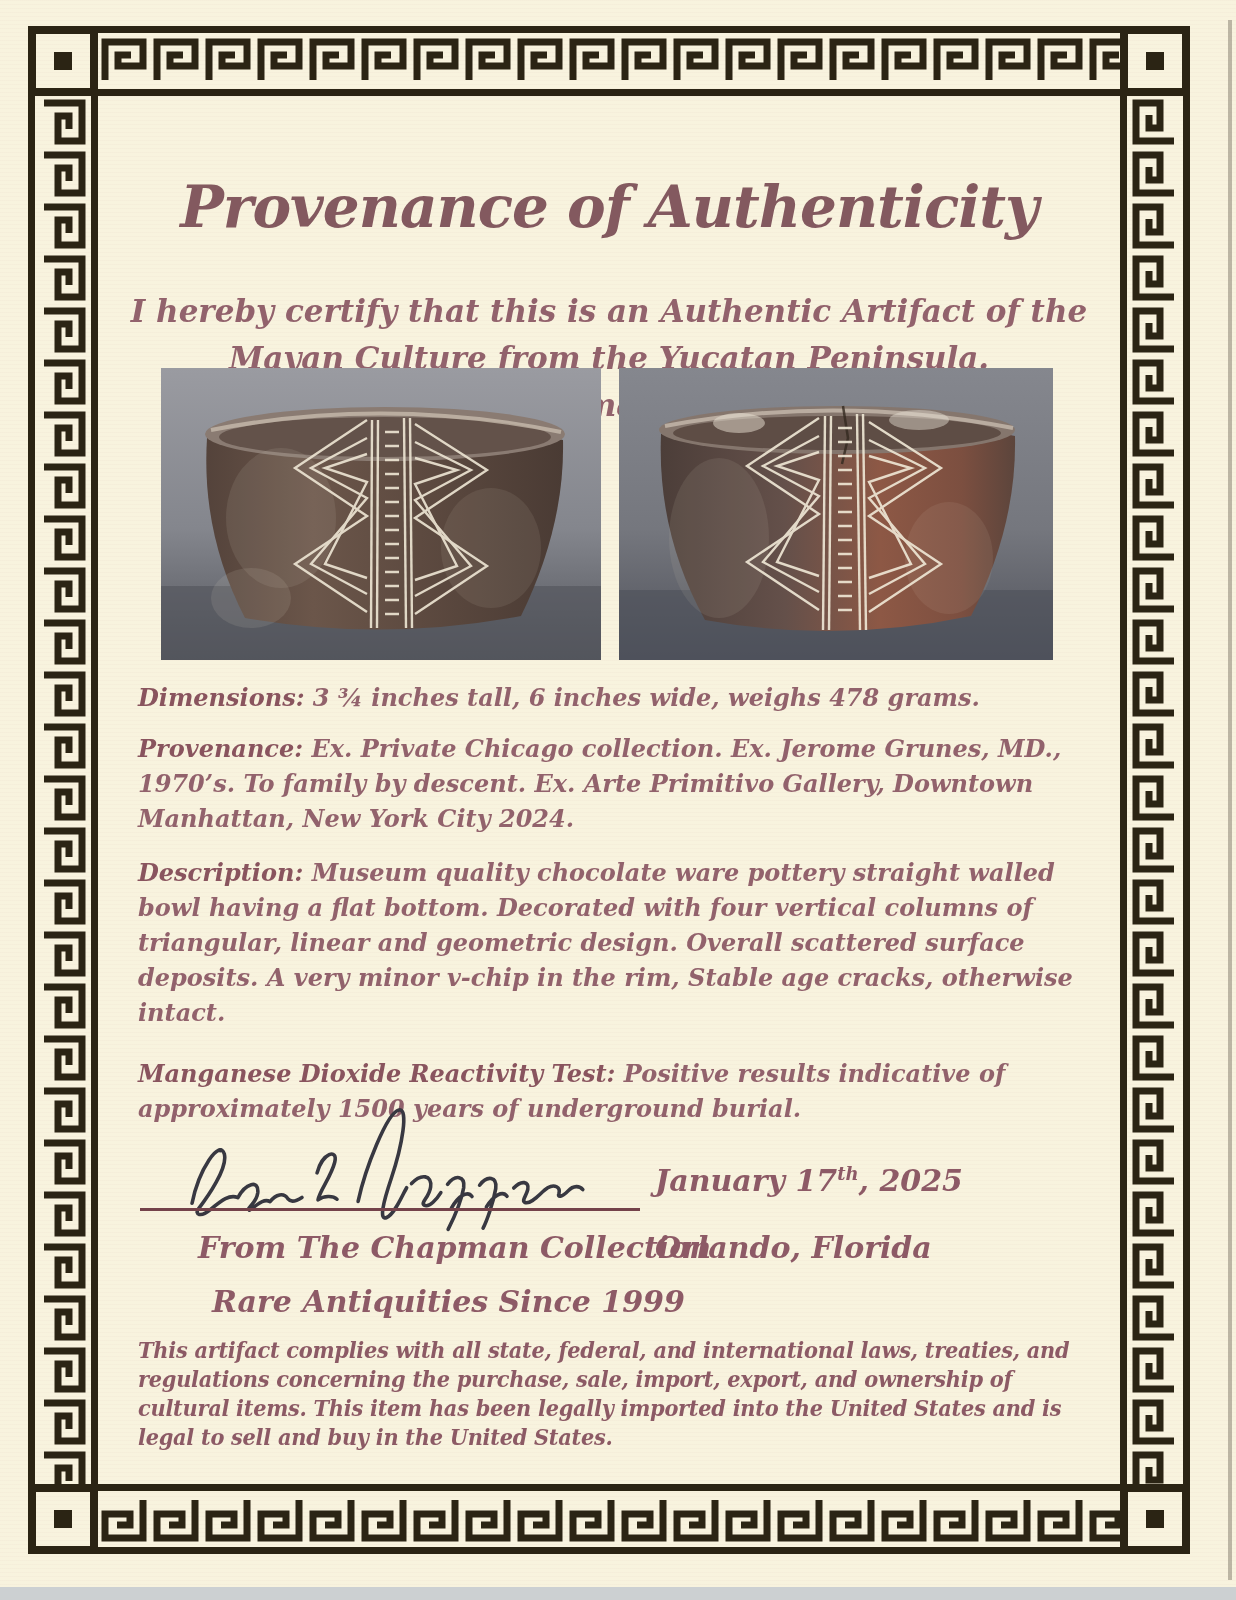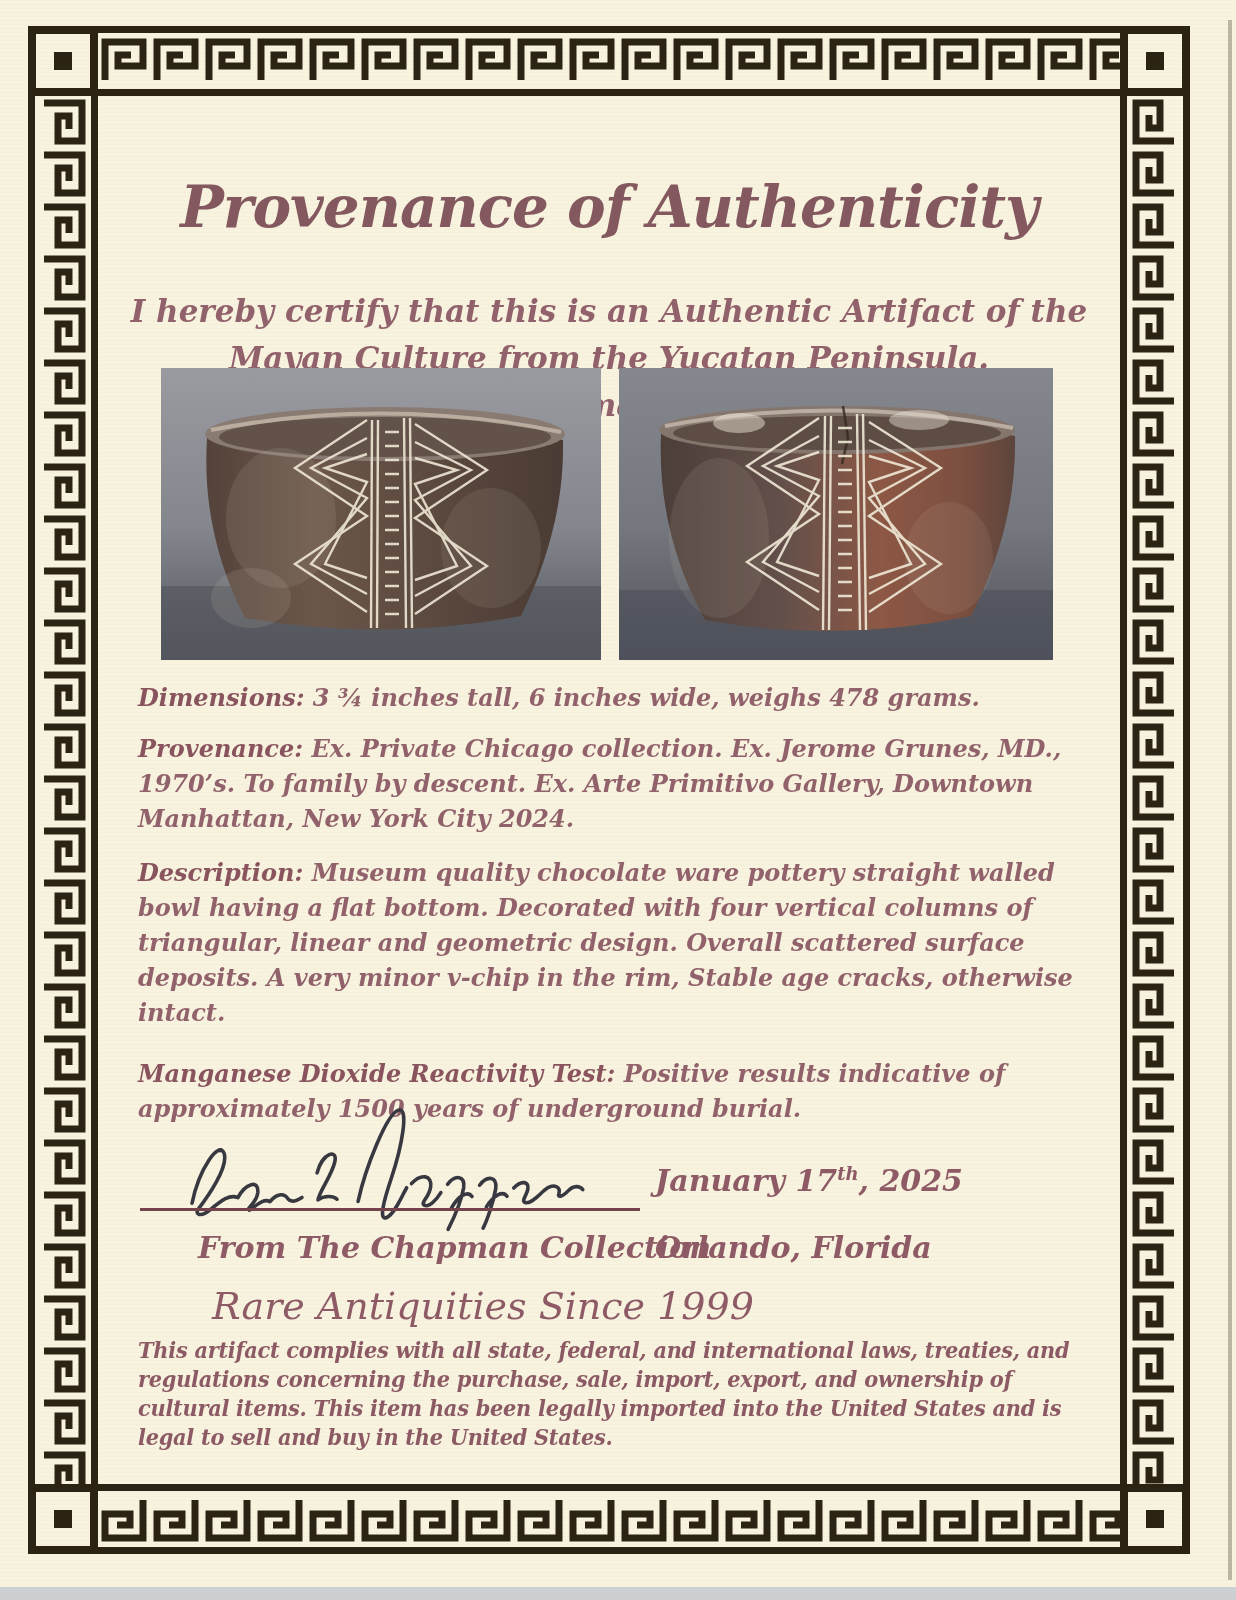--- a/index.html
+++ b/index.html
@@ -30,21 +30,21 @@
     font-size:24px;font-weight:bold;font-style:italic;color:#92626c;
     line-height:35px;
   }
   .para .lbl{color:#89545e;}
   .sig-svg{left:150px;top:1098px;}
   .sig-line{left:140px;top:1208px;width:500px;height:0;border-bottom:3px solid #74424a;}
   .date-line{left:655px;top:1163px;font-size:30px;font-weight:bold;font-style:italic;color:#8d5a66;text-align:right;}
   .date-line sup{font-size:18px;}
   .collection{left:198px;top:1230px;font-size:30px;font-weight:bold;font-style:italic;color:#8d5a66;}
   .location{left:655px;top:1230px;font-size:30px;font-weight:bold;font-style:italic;color:#8d5a66;}
-  .tagline{left:212px;top:1284px;font-size:38px;font-weight:normal;font-style:italic;color:#8d5a66;}
+  .tagline{left:212px;top:1284px;font-size:30px;font-weight:bold;font-style:italic;color:#8d5a66;}
   .legal{
     left:138px;top:1336px;width:1040px;margin:0;
     font-size:22.5px;font-weight:bold;font-style:italic;color:#8c5a65;
     line-height:29px;letter-spacing:-0.3px;
     transform:scaleX(0.93);transform-origin:left top;
   }
   .scan-edge-right{left:1228px;top:20px;width:4px;height:1560px;background:#8a8474;opacity:.55;}
   .scan-strip-bottom{left:0;top:1587px;width:1236px;height:13px;background:#ccd0d2;}
 </style>
 </head>

